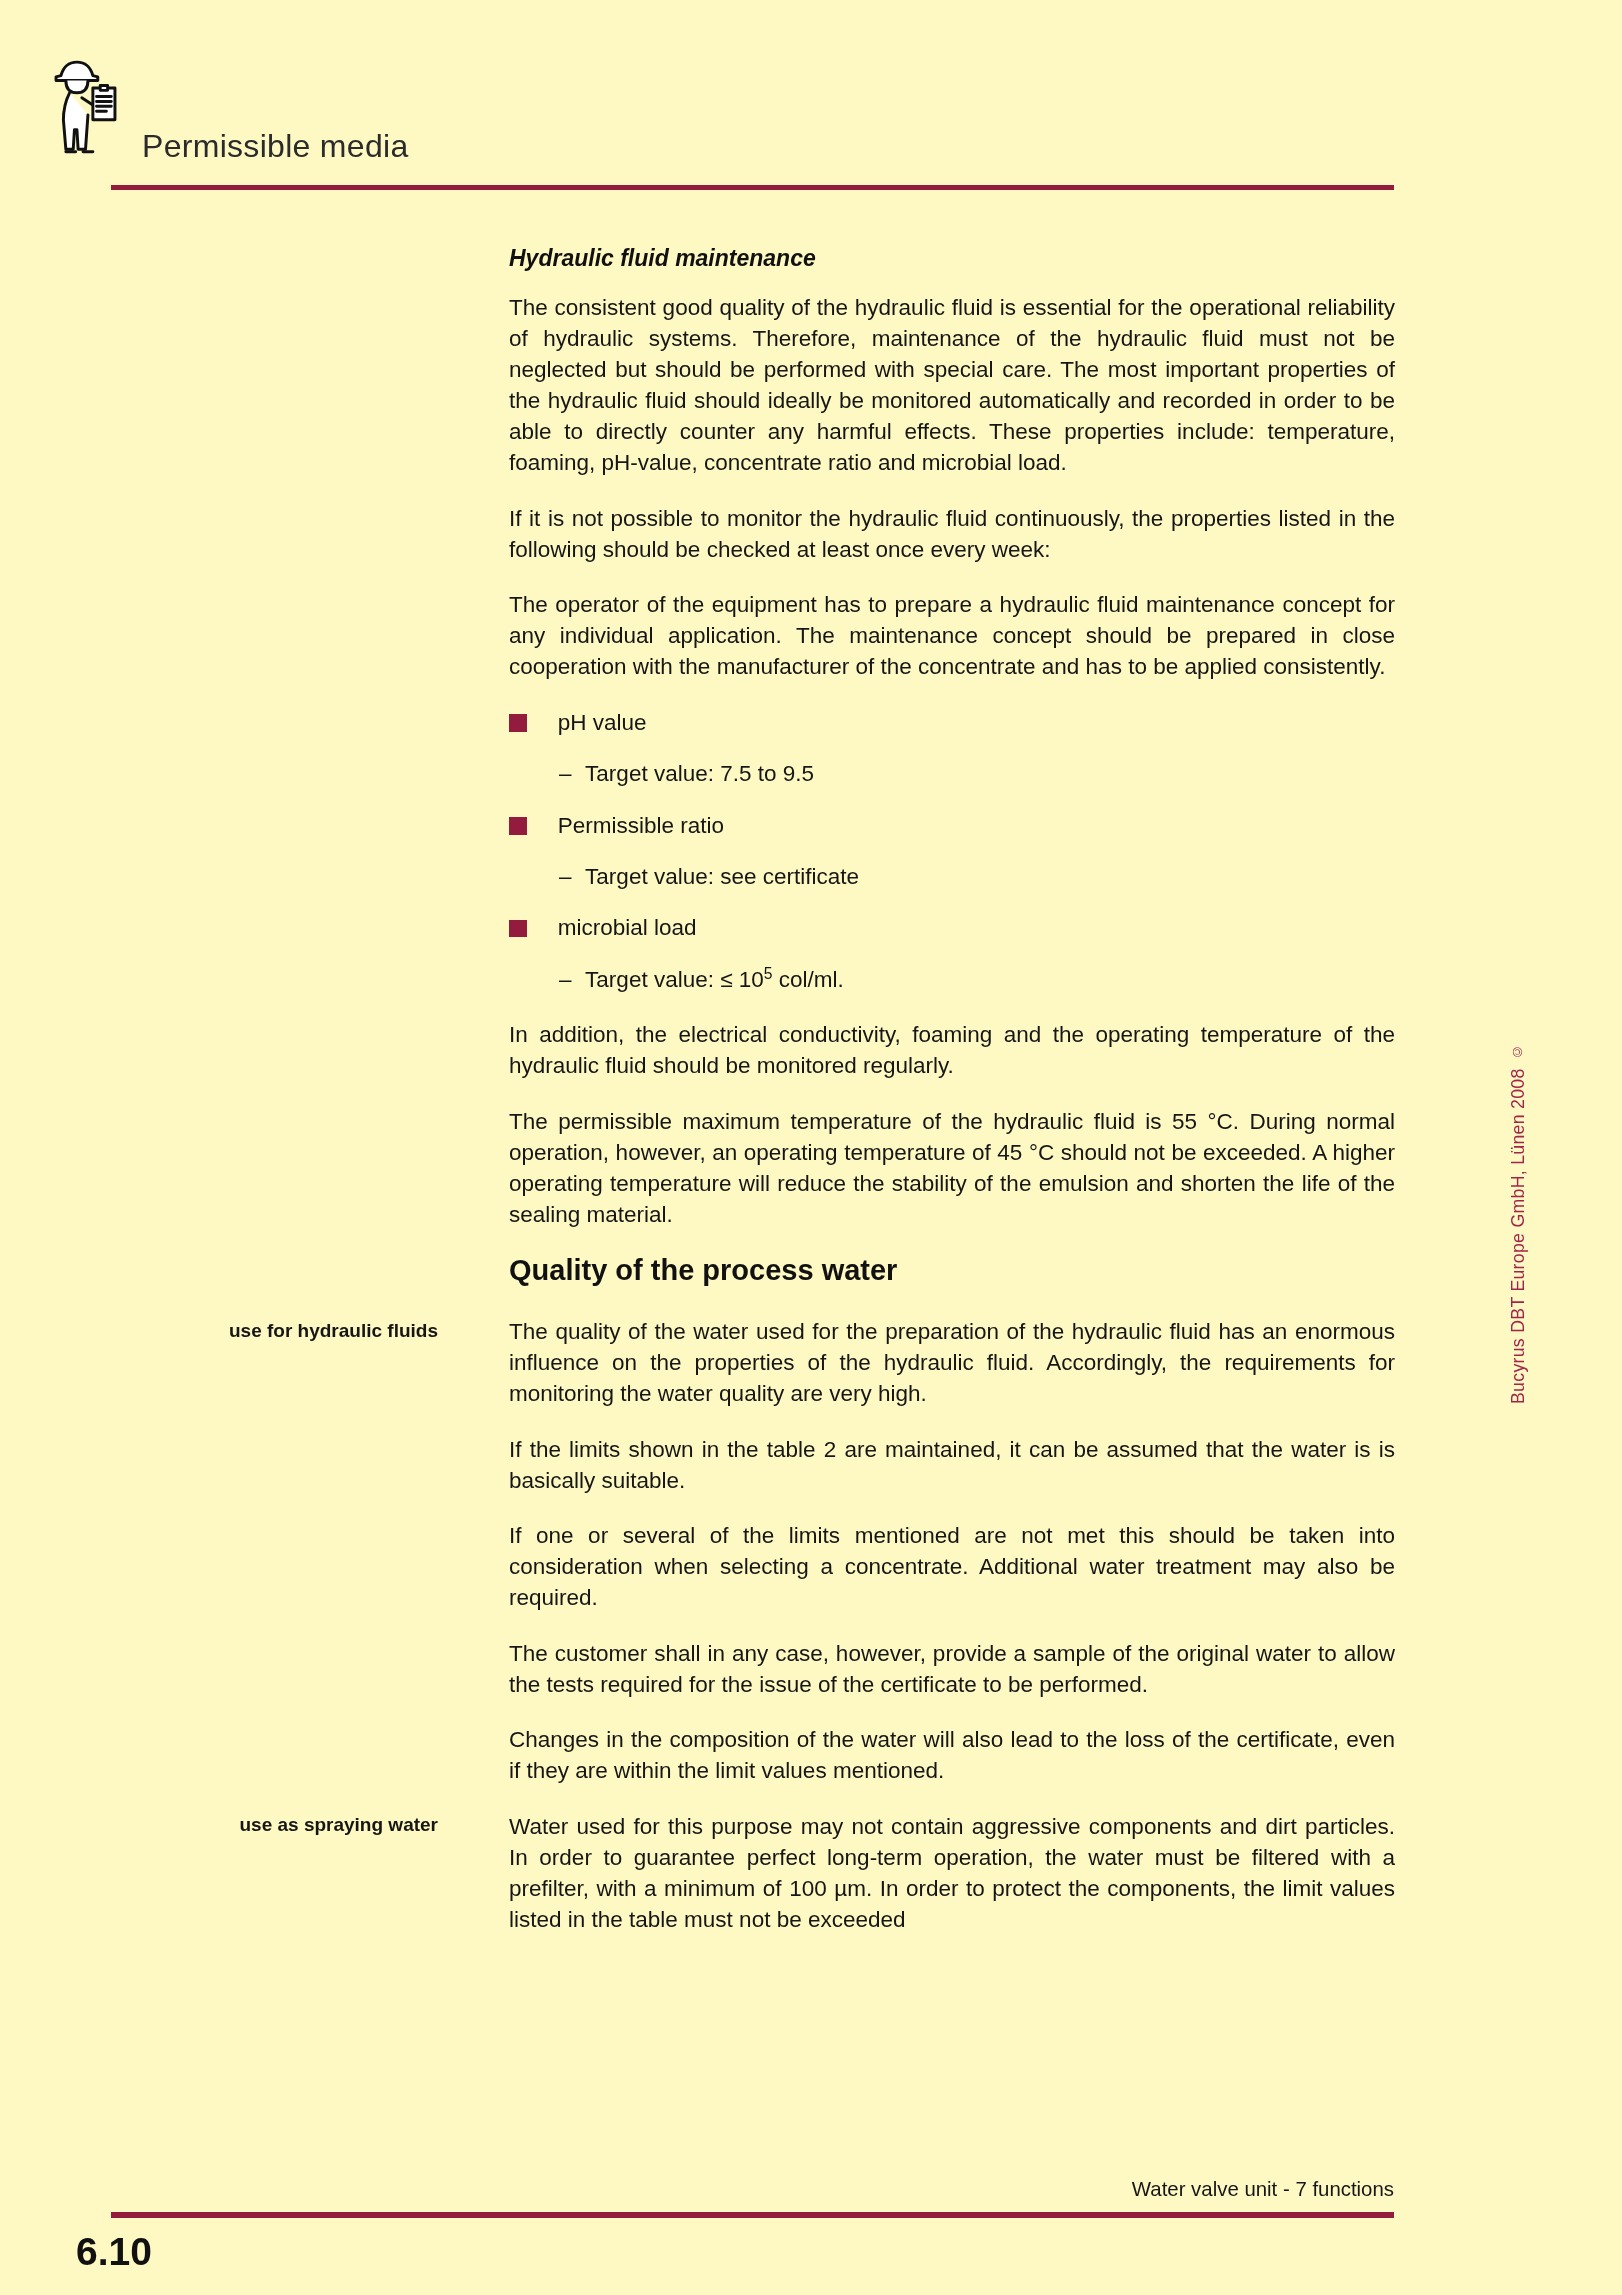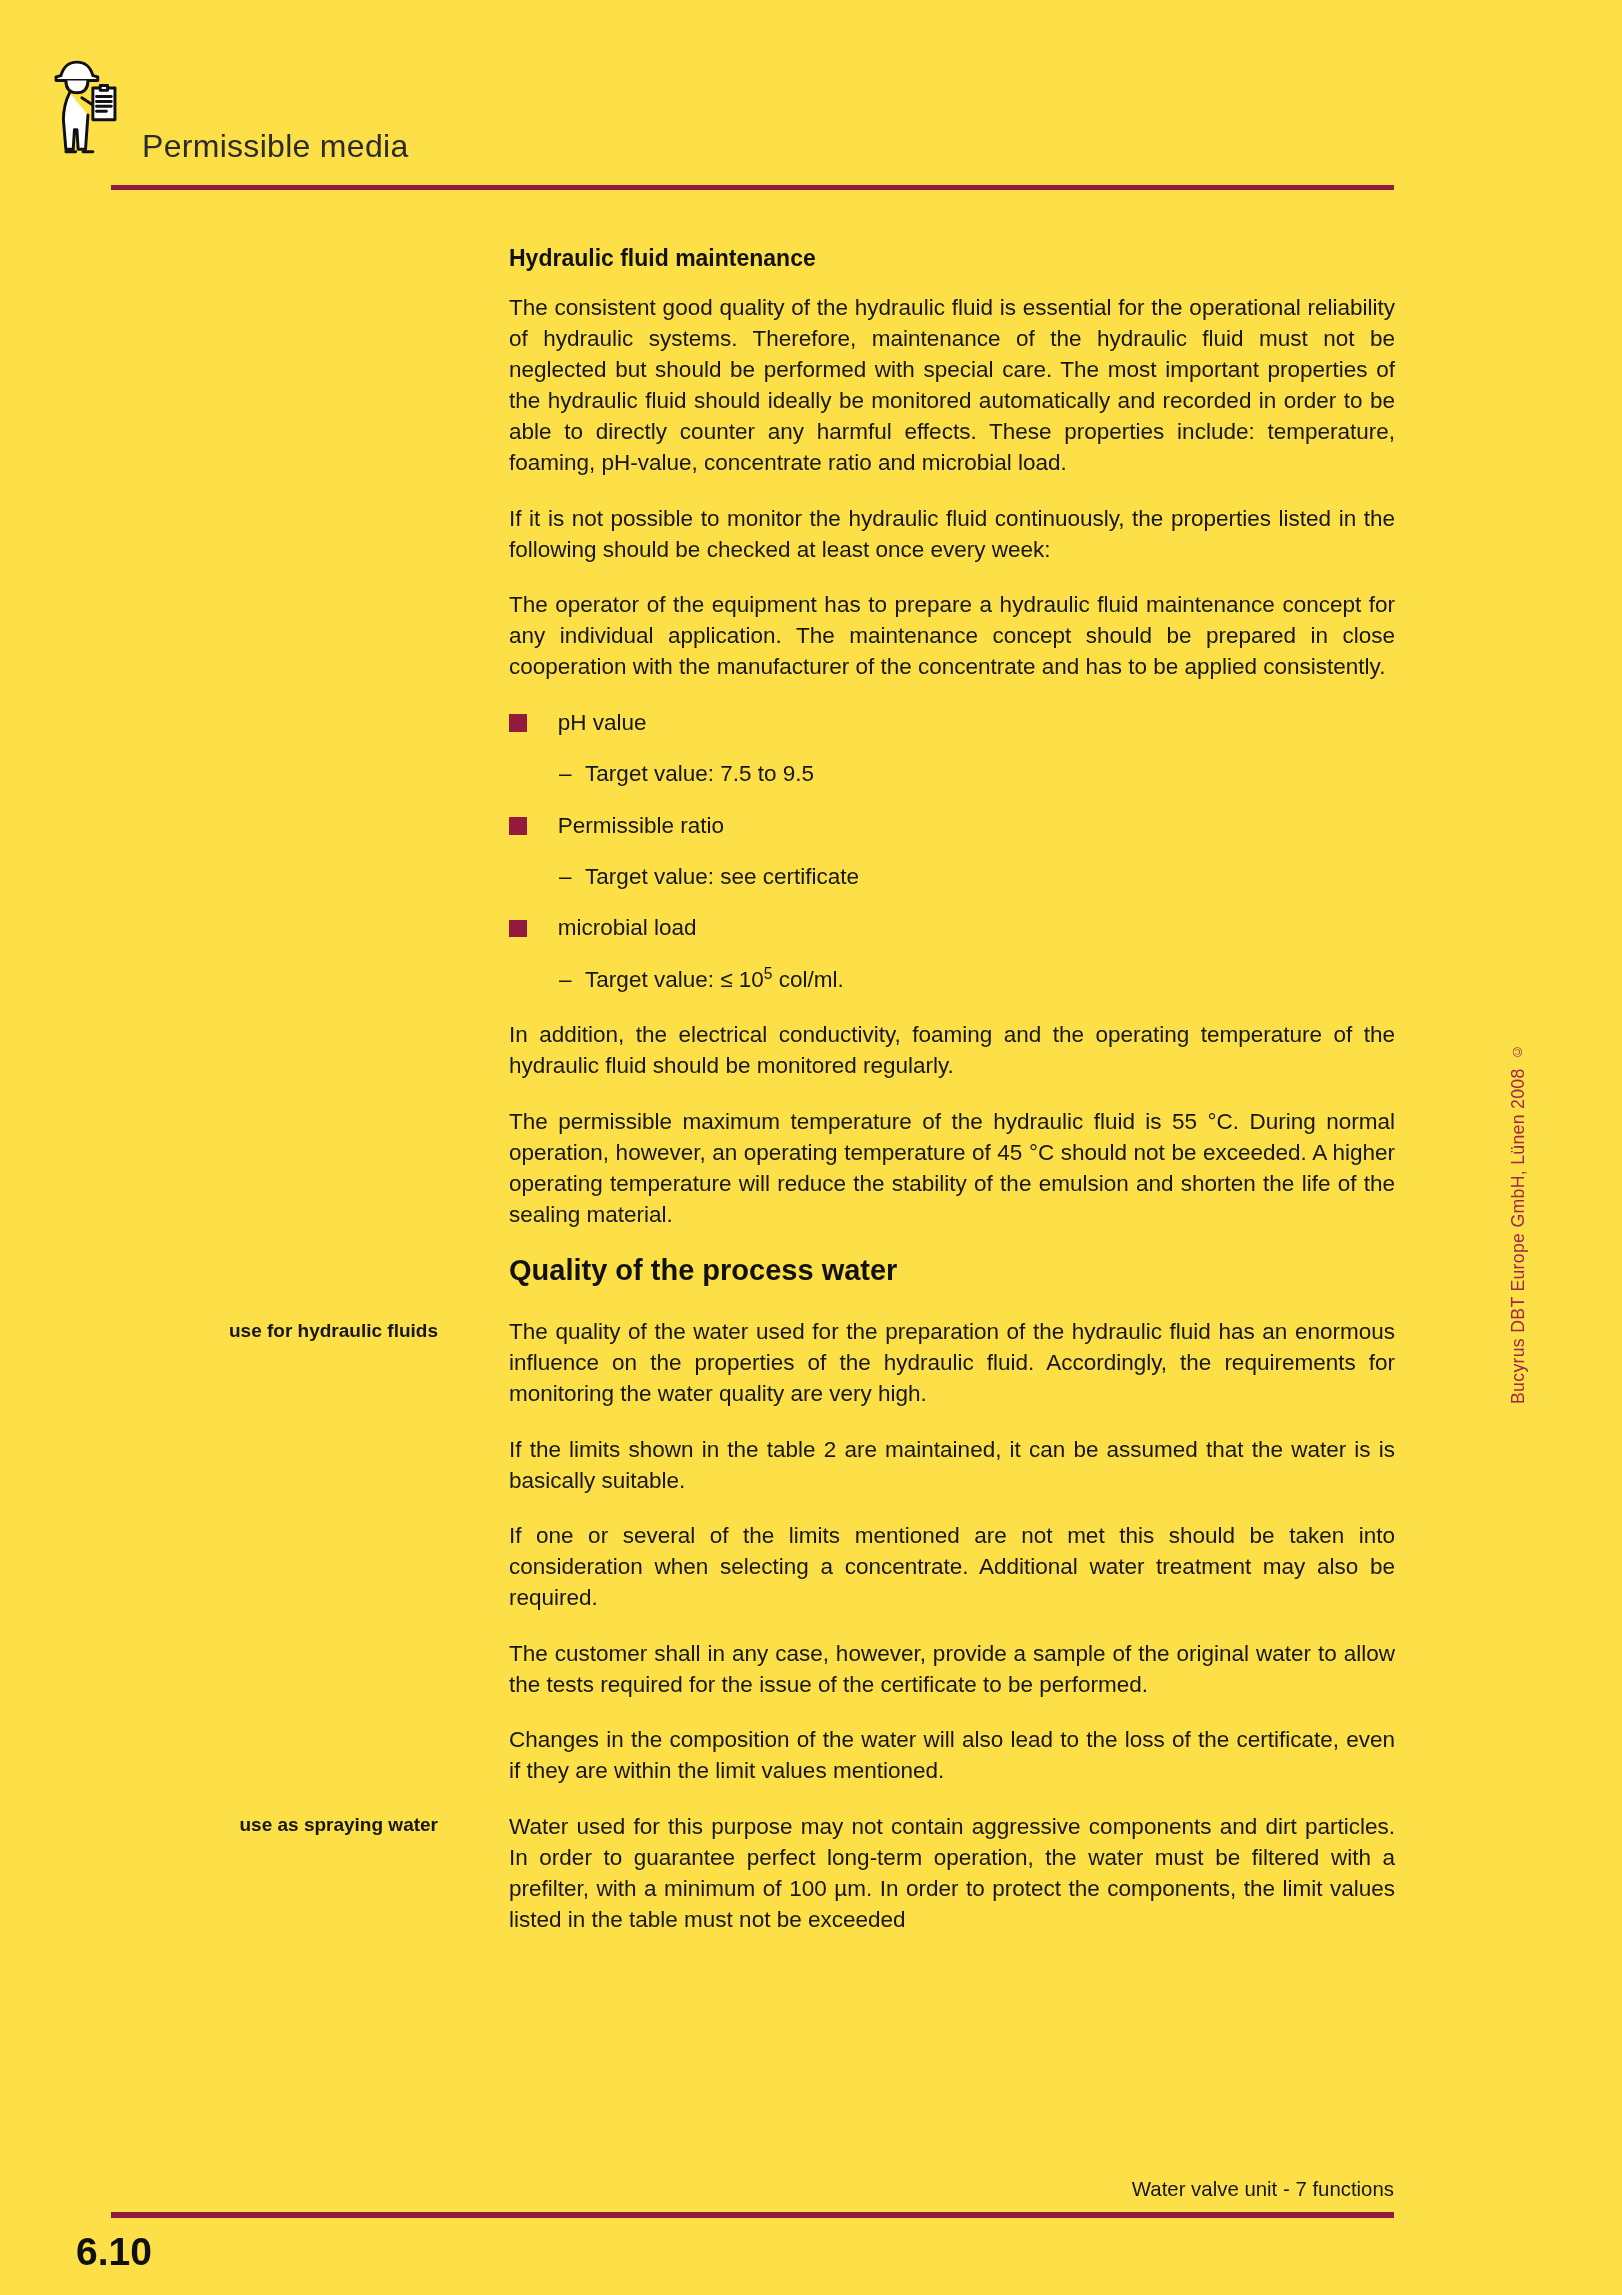--- a/index.html
+++ b/index.html
@@ -4,21 +4,21 @@
 <style>
   * { box-sizing: border-box; margin: 0; padding: 0; }
   html, body { background: #e8e8e8; }
   body { font-family: "Liberation Sans", "DejaVu Sans", sans-serif; }
 
   .page {
     position: relative;
     width: 1622px;
     height: 2295px;
     margin: 0 auto;
-    background: #fde047;
+    background: #fef9c3;
     overflow: hidden;
     color: #161616;
   }
 
   
   .header-icon {
     position: absolute;
     left: 46px;
     top: 56px;
     width: 79px;
@@ -65,20 +65,21 @@
     margin-left: 71px;
     width: 886px;
     flex: 0 0 886px;
   }
 
   .h-small {
     font-size: 23px;
     font-weight: 700;
     margin: 0 0 20.4px 0;
     color: #111;
+    font-style: italic;
   }
   .h-large {
     font-size: 29px;
     font-weight: 700;
     margin: 8.2px 0 29px 0;
     color: #111;
   }
   .para {
     font-size: 22.5px;
     line-height: 31px;

